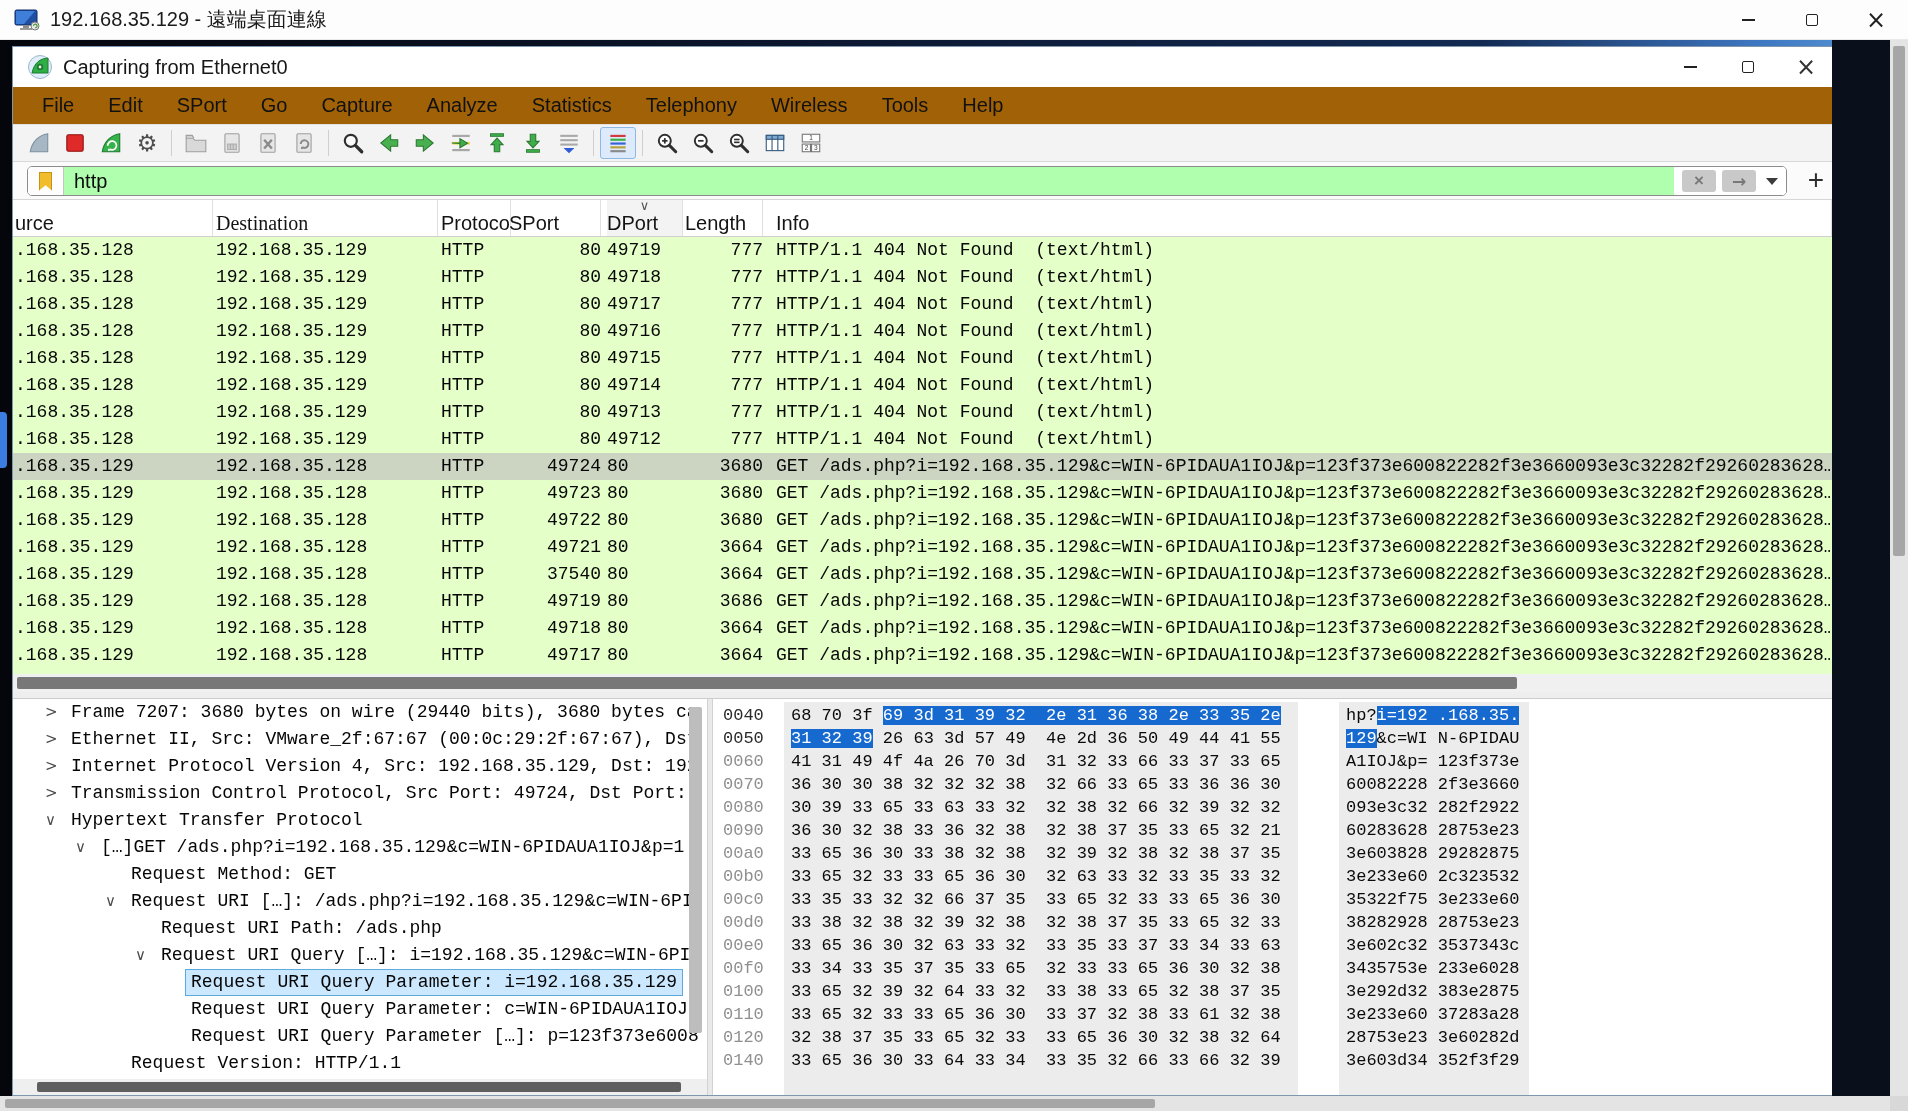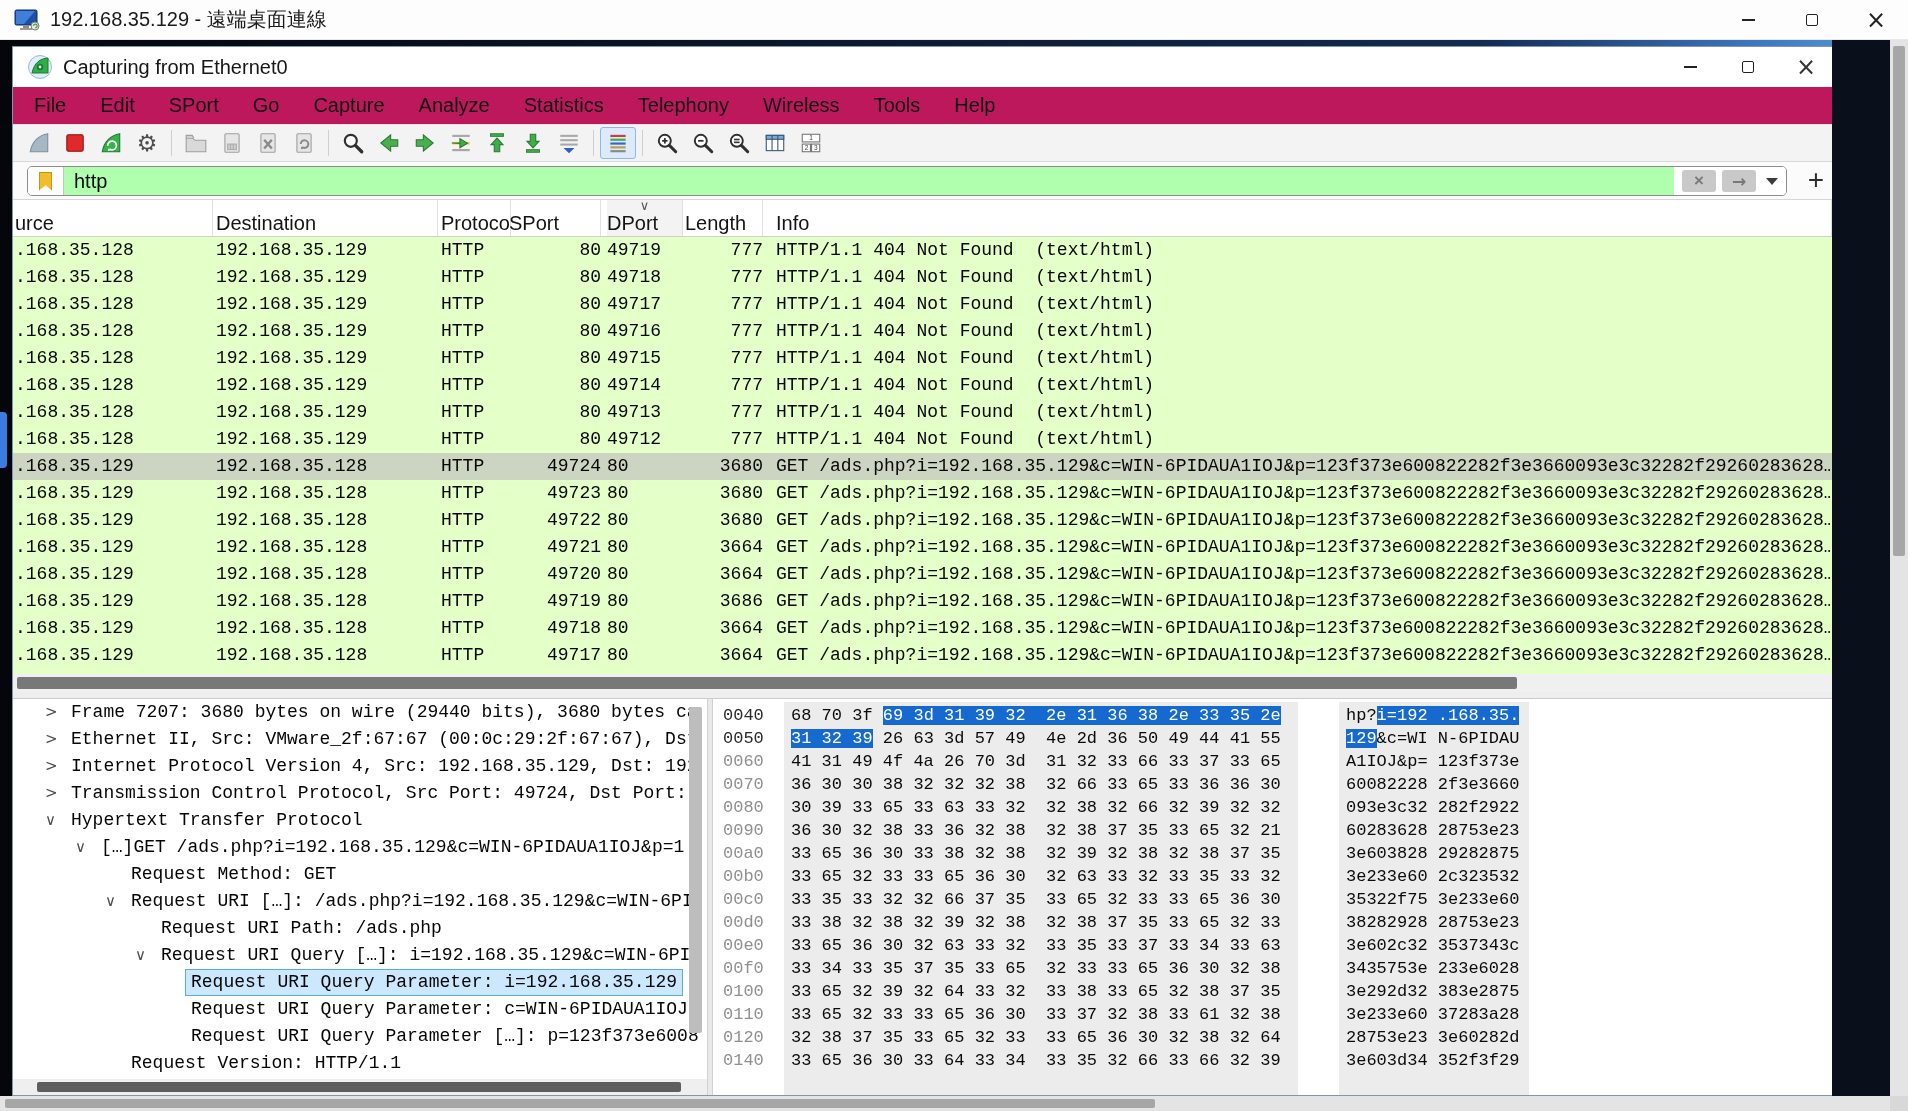--- a/index.html
+++ b/index.html
@@ -27,21 +27,21 @@
   .rdp-corner{position:absolute;left:1890px;top:1096px;width:18px;height:15px;background:#d8d8d8}
 
   
   .ws{position:absolute;left:12px;top:6px;width:1824px;height:1050px;background:#ffffff;border:1px solid #7e97ac;overflow:hidden}
   .ws-titlebar{position:absolute;left:0;top:0;width:100%;height:40px;background:#ffffff;display:flex;align-items:center}
   .ws-icon{margin-left:14px;width:26px;height:26px;flex:none}
   .ws-title{margin-left:10px;font-size:20px;color:#161616;white-space:nowrap}
   .ws-controls{margin-left:auto;display:flex;height:40px}
   .wbtn{width:58px;height:40px;display:flex;align-items:center;justify-content:center;color:#333}
 
-  .menubar{position:absolute;left:0;top:40px;width:100%;height:37px;background:#be185d;display:flex;align-items:center;padding-left:4px}
+  .menubar{position:absolute;left:0;top:40px;width:100%;height:37px;background:#a16207;display:flex;align-items:center;padding-left:12px}
   .menu-item{padding:0 17px;font-size:20px;color:#111;line-height:37px;white-space:nowrap}
 
   .toolbar{position:absolute;left:0;top:77px;width:100%;height:38px;background:#f3f3f3;border-top:1px solid #e2e2e2;border-bottom:1px solid #d8d8d8;display:flex;align-items:center;padding-left:8px}
   .tbtn{width:36px;height:32px;display:flex;align-items:center;justify-content:center;border-radius:3px;flex:none}
   .tbtn svg{display:block}
   .tbtn.active{background:#dceafb;border:1px solid #8cb8e6}
   .tsep{width:1px;height:26px;background:#cfcfcf;margin:0 6px;flex:none}
   .glyph{font-family:"DejaVu Sans",sans-serif;line-height:1}
 
   .filterbar{position:absolute;left:0;top:115px;width:100%;height:38px;background:#fbfbfb;border-bottom:1px solid #d6d6d6;display:flex;align-items:center}
@@ -318,21 +318,21 @@
                 <span class="glyph">→</span>
               </div>
             <div class="f-caret"></div>
           </div>
         </div>
         <div class="filter-add">+</div>
       </div>
 
       <div class="pl-header" id="pl-header">
           <div class="hcell" style="left: 2px; width: 198px; text-align: left;">urce</div>
-          <div class="hcell" style="left: 203px; width: 222px; text-align: left;">Destination</div>
+          <div class="hcell" style="left: 203px; width: 222px; text-align: left; font-family: Liberation Serif, serif;">Destination</div>
           <div class="hcell" style="left: 428px; width: 70px; text-align: left;">Protocol</div>
           <div class="hcell" style="left: 496px; width: 92px; text-align: left;">SPort</div>
           <div class="hcell" style="left: 594px; width: 76px; text-align: left; background: rgb(243, 243, 243);">DPort<span class="sortind">∨</span></div>
           <div class="hcell" style="left: 672px; width: 78px; text-align: left;">Length</div>
           <div class="hcell" style="left: 763px; width: 1056px; text-align: left;">Info</div>
         </div>
       <div class="pl-rows" id="packet-rows">
           <div class="prow">
             <span class="pcell" style="left: 2px; width: 198px; text-align: left;">.168.35.128</span>
             <span class="pcell" style="left: 203px; width: 222px; text-align: left;">192.168.35.129</span>
@@ -438,21 +438,21 @@
             <span class="pcell" style="left: 428px; width: 70px; text-align: left;">HTTP</span>
             <span class="pcell" style="left: 496px; width: 92px; text-align: right;">49721</span>
             <span class="pcell" style="left: 594px; width: 76px; text-align: left;">80</span>
             <span class="pcell" style="left: 672px; width: 78px; text-align: right;">3664</span>
             <span class="pcell" style="left: 763px; width: 1056px; text-align: left;">GET /ads.php?i=192.168.35.129&amp;c=WIN-6PIDAUA1IOJ&amp;p=123f373e600822282f3e3660093e3c32282f29260283628…</span>
           </div>
           <div class="prow">
             <span class="pcell" style="left: 2px; width: 198px; text-align: left;">.168.35.129</span>
             <span class="pcell" style="left: 203px; width: 222px; text-align: left;">192.168.35.128</span>
             <span class="pcell" style="left: 428px; width: 70px; text-align: left;">HTTP</span>
-            <span class="pcell" style="left: 496px; width: 92px; text-align: right;">49720</span>
+            <span class="pcell" style="left: 496px; width: 92px; text-align: right;">37540</span>
             <span class="pcell" style="left: 594px; width: 76px; text-align: left;">80</span>
             <span class="pcell" style="left: 672px; width: 78px; text-align: right;">3664</span>
             <span class="pcell" style="left: 763px; width: 1056px; text-align: left;">GET /ads.php?i=192.168.35.129&amp;c=WIN-6PIDAUA1IOJ&amp;p=123f373e600822282f3e3660093e3c32282f29260283628…</span>
           </div>
           <div class="prow">
             <span class="pcell" style="left: 2px; width: 198px; text-align: left;">.168.35.129</span>
             <span class="pcell" style="left: 203px; width: 222px; text-align: left;">192.168.35.128</span>
             <span class="pcell" style="left: 428px; width: 70px; text-align: left;">HTTP</span>
             <span class="pcell" style="left: 496px; width: 92px; text-align: right;">49719</span>
             <span class="pcell" style="left: 594px; width: 76px; text-align: left;">80</span>

